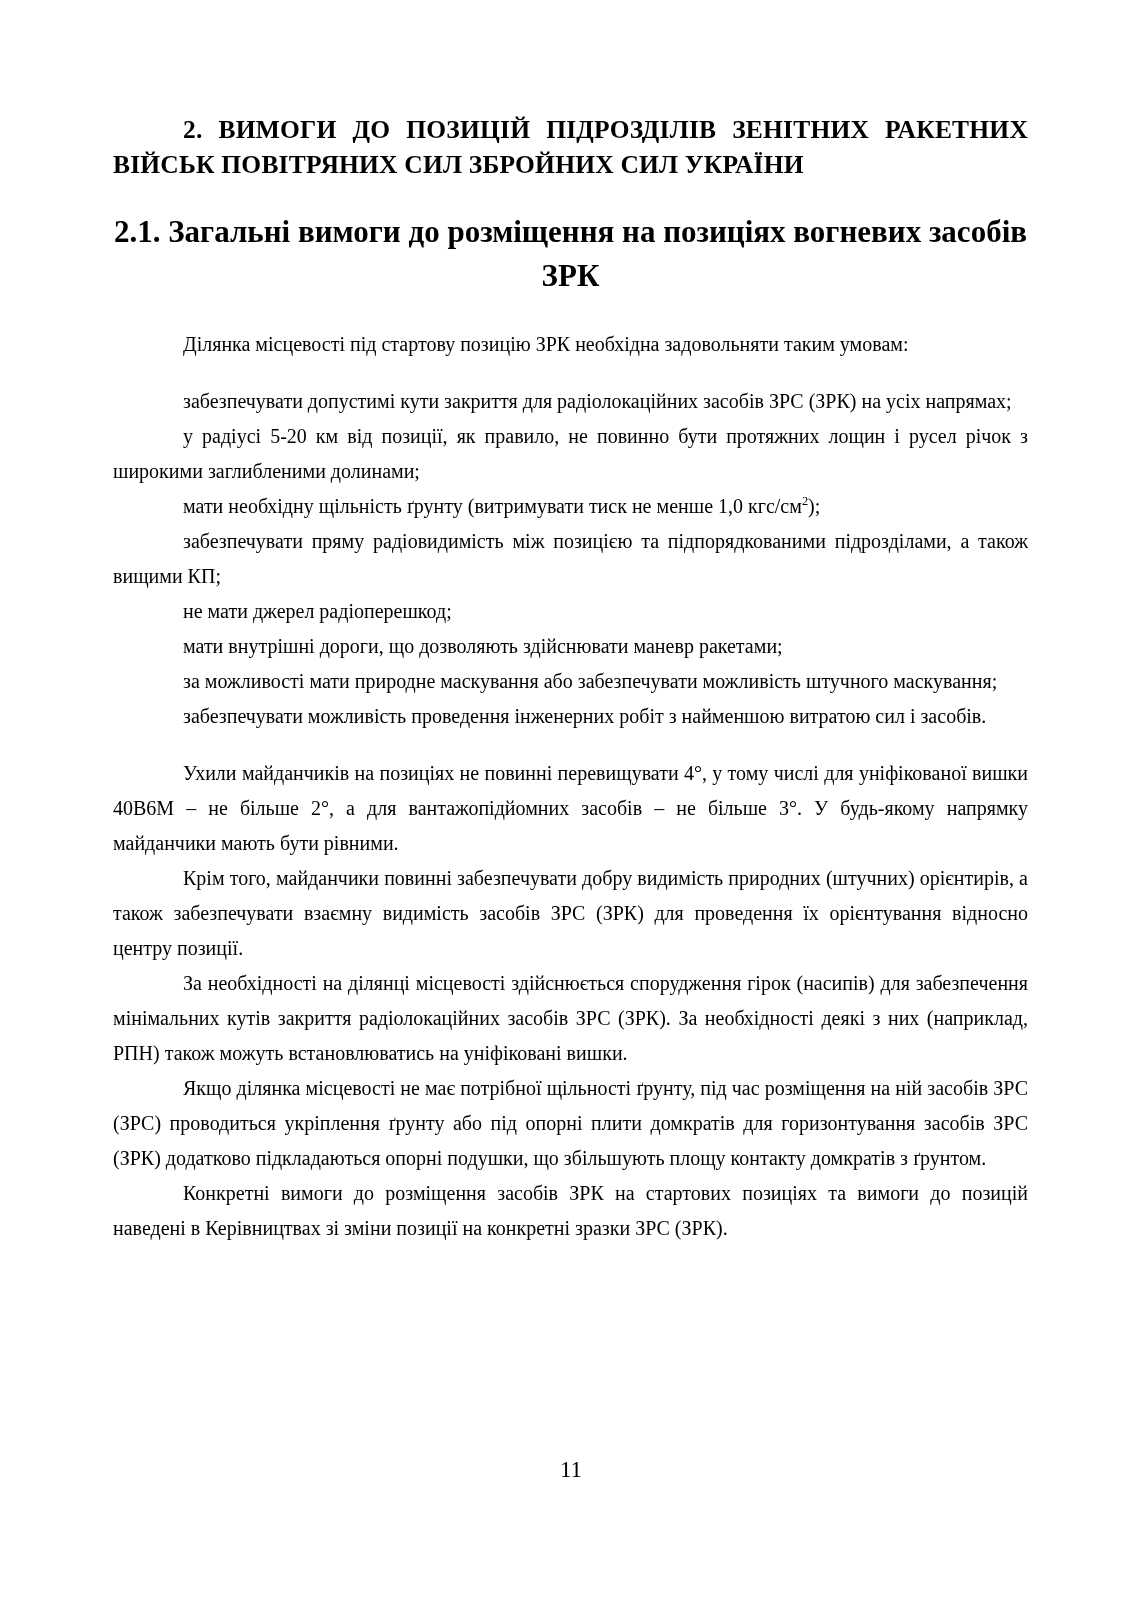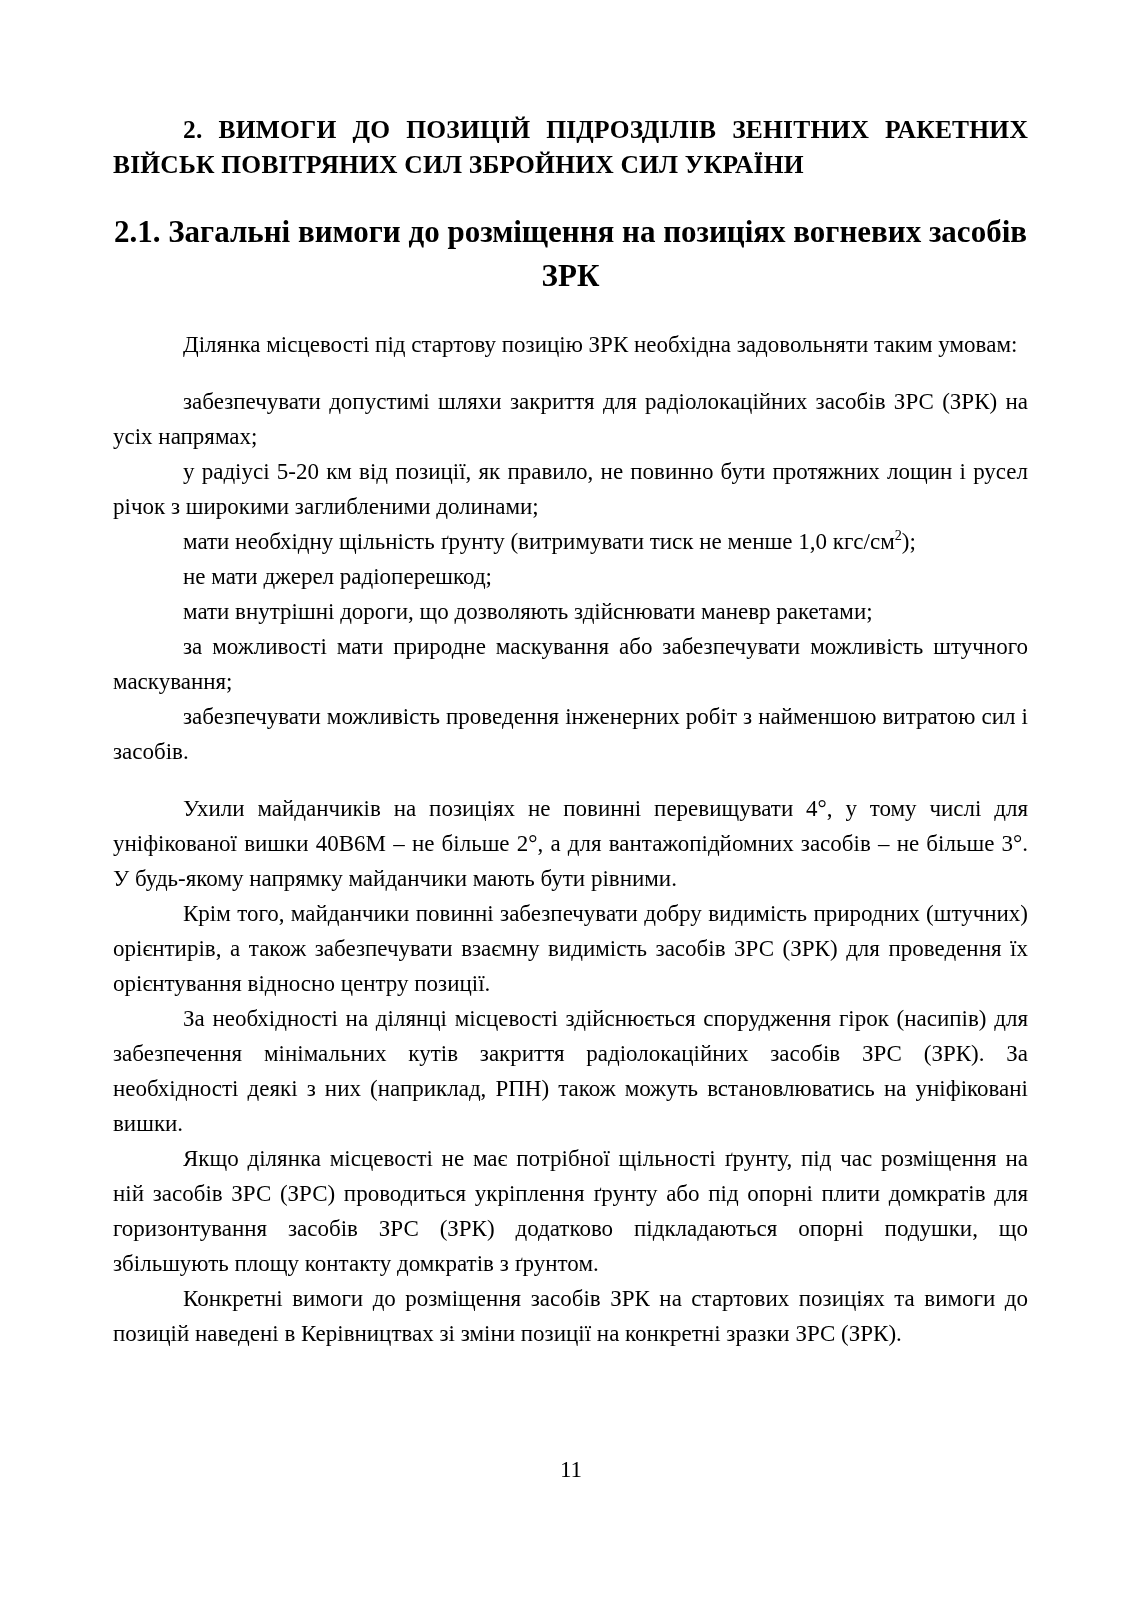--- a/index.html
+++ b/index.html
@@ -34,21 +34,21 @@
     letter-spacing: 0.2px;
   }
   .section-title {
     font-size: 31px;
     font-weight: bold;
     text-align: center;
     margin: 28px 0 0 0;
     line-height: 1.4;
   }
   p.body {
-    font-size: 23px;
+    font-size: 20px;
     line-height: 35px;
     text-align: justify;
     text-justify: inter-word;
     text-indent: 70px;
     margin: 0;
   }
   p.body.first-block {
     margin-top: 30px;
   }
   p.body.gap-before {
@@ -75,26 +75,27 @@
 <div class="page">
 
   <div class="content">
 
     <h1 class="chapter-title">2. ВИМОГИ ДО ПОЗИЦІЙ ПІДРОЗДІЛІВ ЗЕНІТНИХ РАКЕТНИХ ВІЙСЬК ПОВІТРЯНИХ СИЛ ЗБРОЙНИХ СИЛ УКРАЇНИ</h1>
 
     <h2 class="section-title">2.1. Загальні вимоги до розміщення на позиціях вогневих засобів ЗРК</h2>
 
     <p class="body first-block">Ділянка місцевості під стартову позицію ЗРК необхідна задовольняти таким умовам:</p>
 
-    <p class="body gap-before">забезпечувати допустимі шляхи закриття для радіолокаційних засобів ЗРС (ЗРК) на усіх напрямах;</p>
+    <p class="body gap-before">забезпечувати допустимі кути закриття для радіолокаційних засобів ЗРС (ЗРК) на усіх напрямах;</p>
 
     <p class="body">у радіусі 5-20 км від позиції, як правило, не повинно бути протяжних лощин і русел річок з широкими заглибленими долинами;</p>
 
     <p class="body"><span>мати необхідну щільність ґрунту (витримувати тиск не менше 1,0 кгс/см</span><sup>2</sup><span>);</span></p>
 
+    <p class="body">забезпечувати пряму радіовидимість між позицією та підпорядкованими підрозділами, а також вищими КП;</p>
 
     <p class="body">не мати джерел радіоперешкод;</p>
 
 
     <p class="body">мати внутрішні дороги, що дозволяють здійснювати маневр ракетами;</p>
 
 
     <p class="body">за можливості мати природне маскування або забезпечувати можливість штучного маскування;</p>
 
     <p class="body">забезпечувати можливість проведення інженерних робіт з найменшою витратою сил і засобів.</p>

